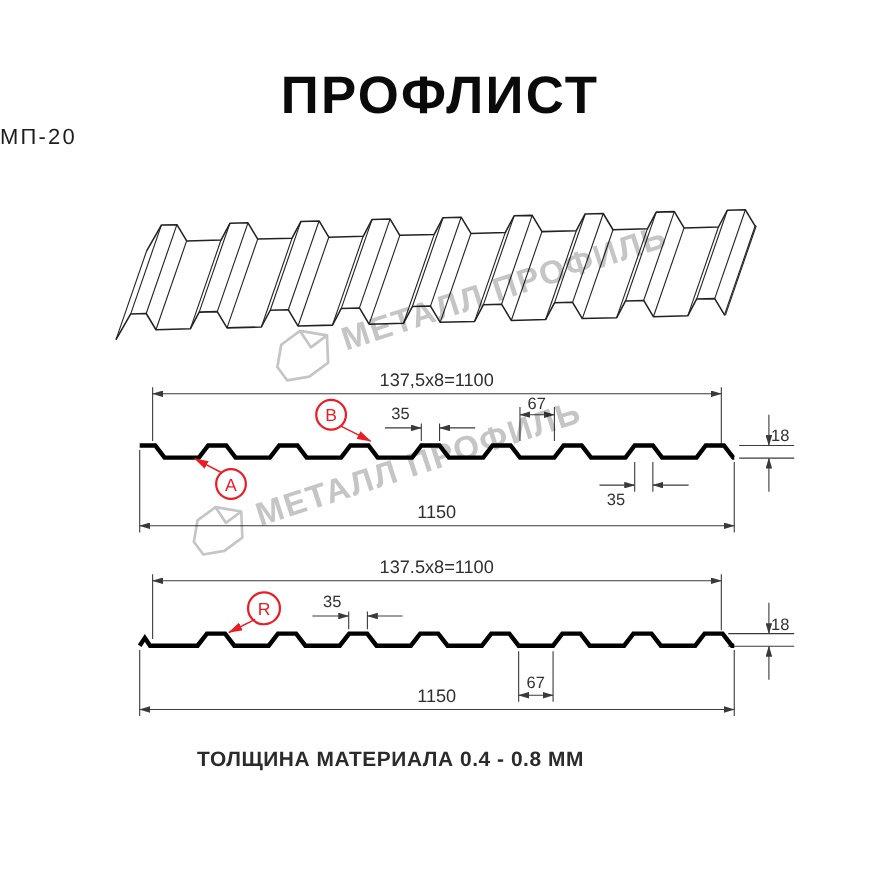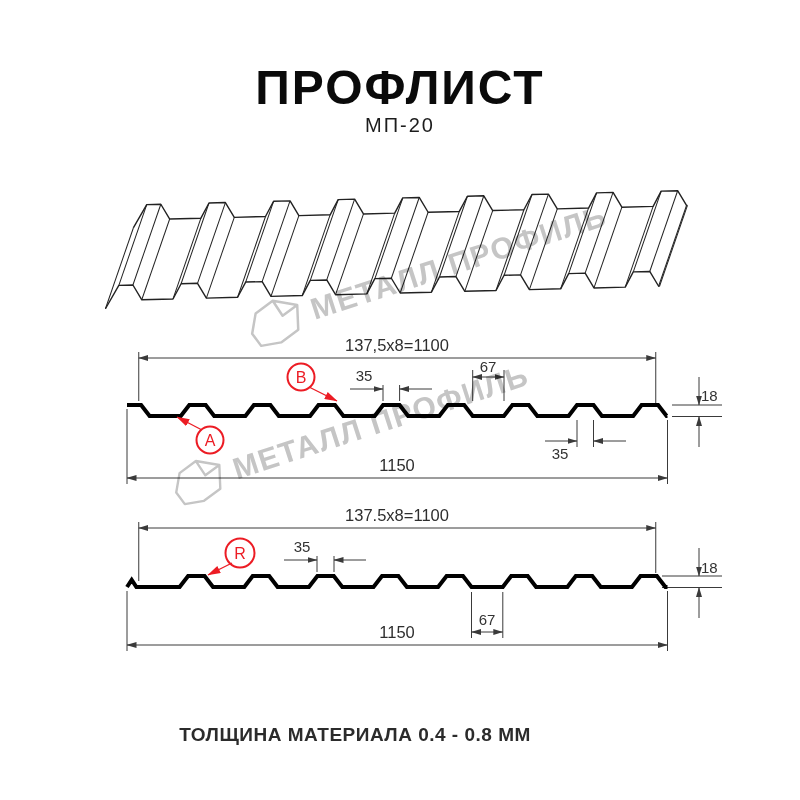--- a/index.html
+++ b/index.html
@@ -1,22 +1,22 @@
 <!DOCTYPE html>
 <html style="--accent: #ec1c24; --wm: #c5c5c5;"><head>
 <meta charset="utf-8">
 <style>
   html,body{margin:0;padding:0;background:#fff;}
   .canvas{position:relative;width:800px;height:800px;background:#fff;overflow:hidden;
           font-family:"Liberation Sans",sans-serif;border-radius:17px;}
   .title{position:absolute;top:60px;left:0;width:800px;text-align:center;
          font-size:48px;font-weight:bold;letter-spacing:2px;color:#0a0a0a;}
-  .subtitle{position:absolute;top:114px;left:0;width:800px;text-align:center;
+  .subtitle{position:absolute;top:114px;left:0;width:800px;text-align:left;
          font-size:20px;letter-spacing:2px;color:#1c1c1c;}
-  .footer{position:absolute;top:724px;left:0;width:710px;text-align:center;
+  .footer{position:absolute;top:680px;left:0;width:710px;text-align:center;
          font-size:19px;font-weight:bold;letter-spacing:.5px;color:#2b2b2b;}
   .wm{position:absolute;display:flex;align-items:center;gap:9px;
       transform-origin:0 50%;transform:rotate(-18deg);
       mix-blend-mode:multiply;pointer-events:none;}
   .wm-text{font-size:30px;font-weight:bold;letter-spacing:1.5px;color:var(--wm,#c5c5c5);white-space:nowrap;}
   svg text{font-family:"Liberation Sans",sans-serif;}
   .dim{font-size:15px;fill:#333;}
   .dimbig{font-size:16.5px;fill:#2e2e2e;}
   .mark{font-size:16px;fill:var(--accent,#ec1c24);}
   .c{text-anchor:middle;}

